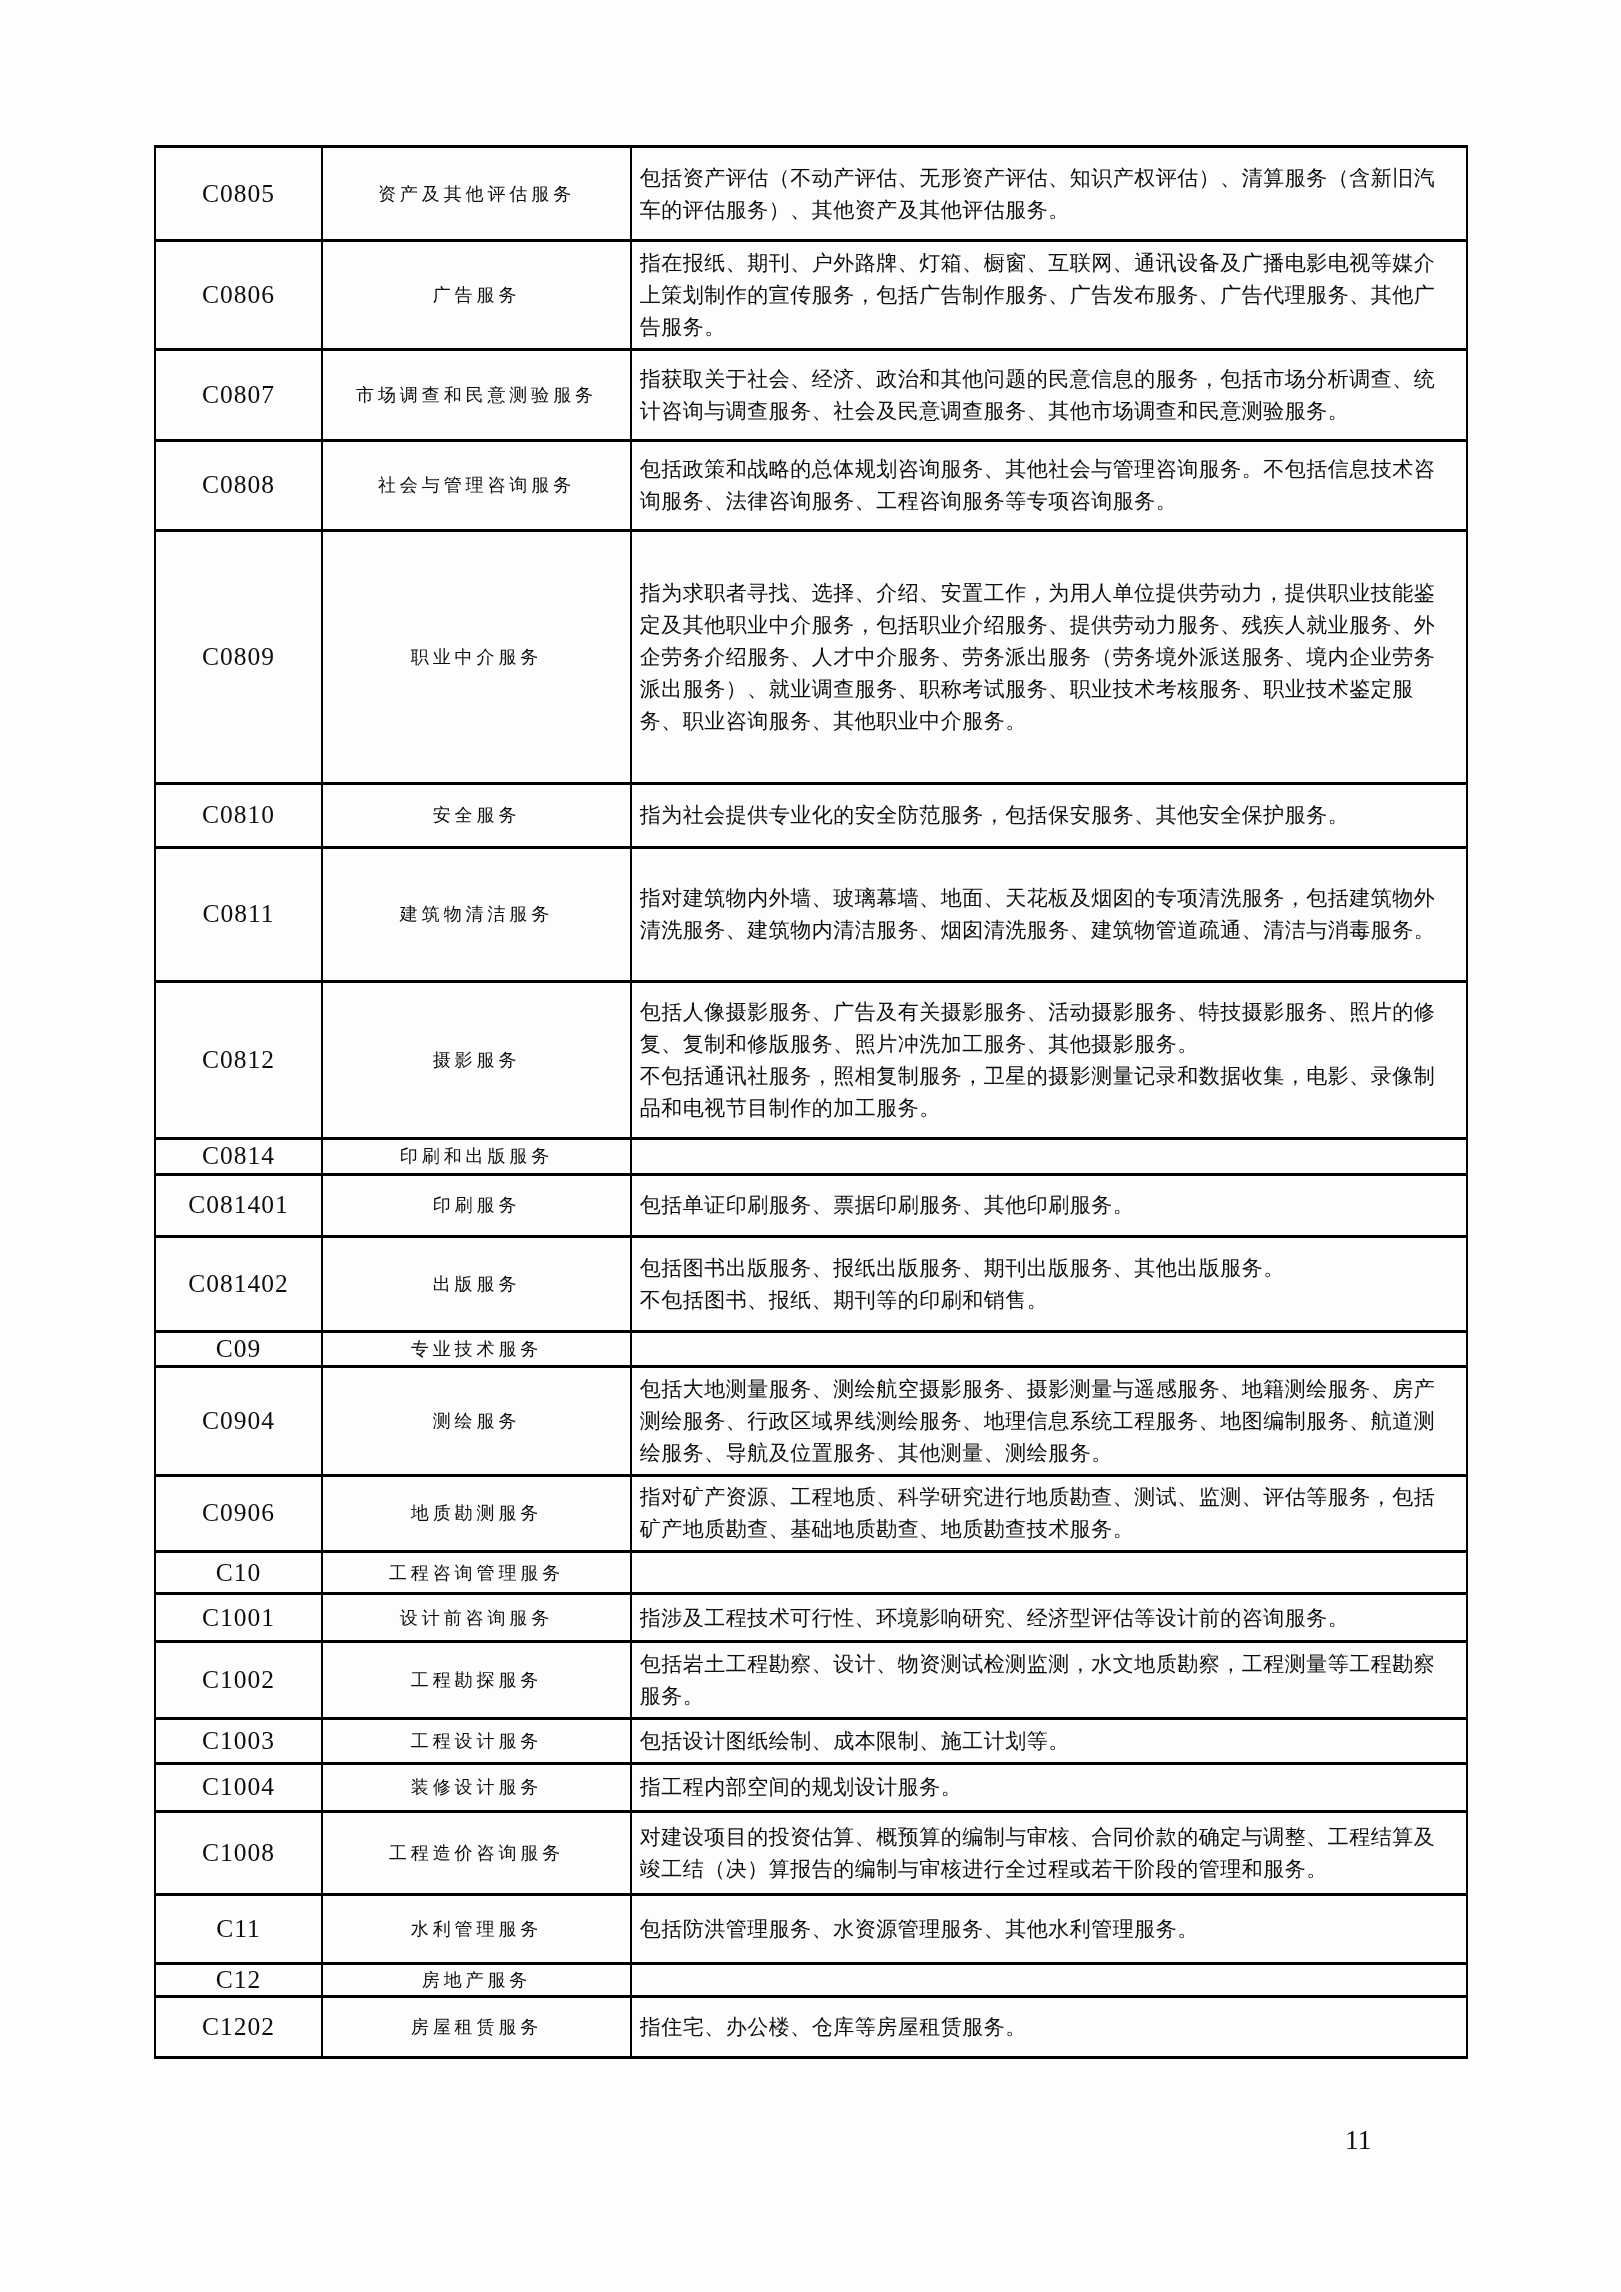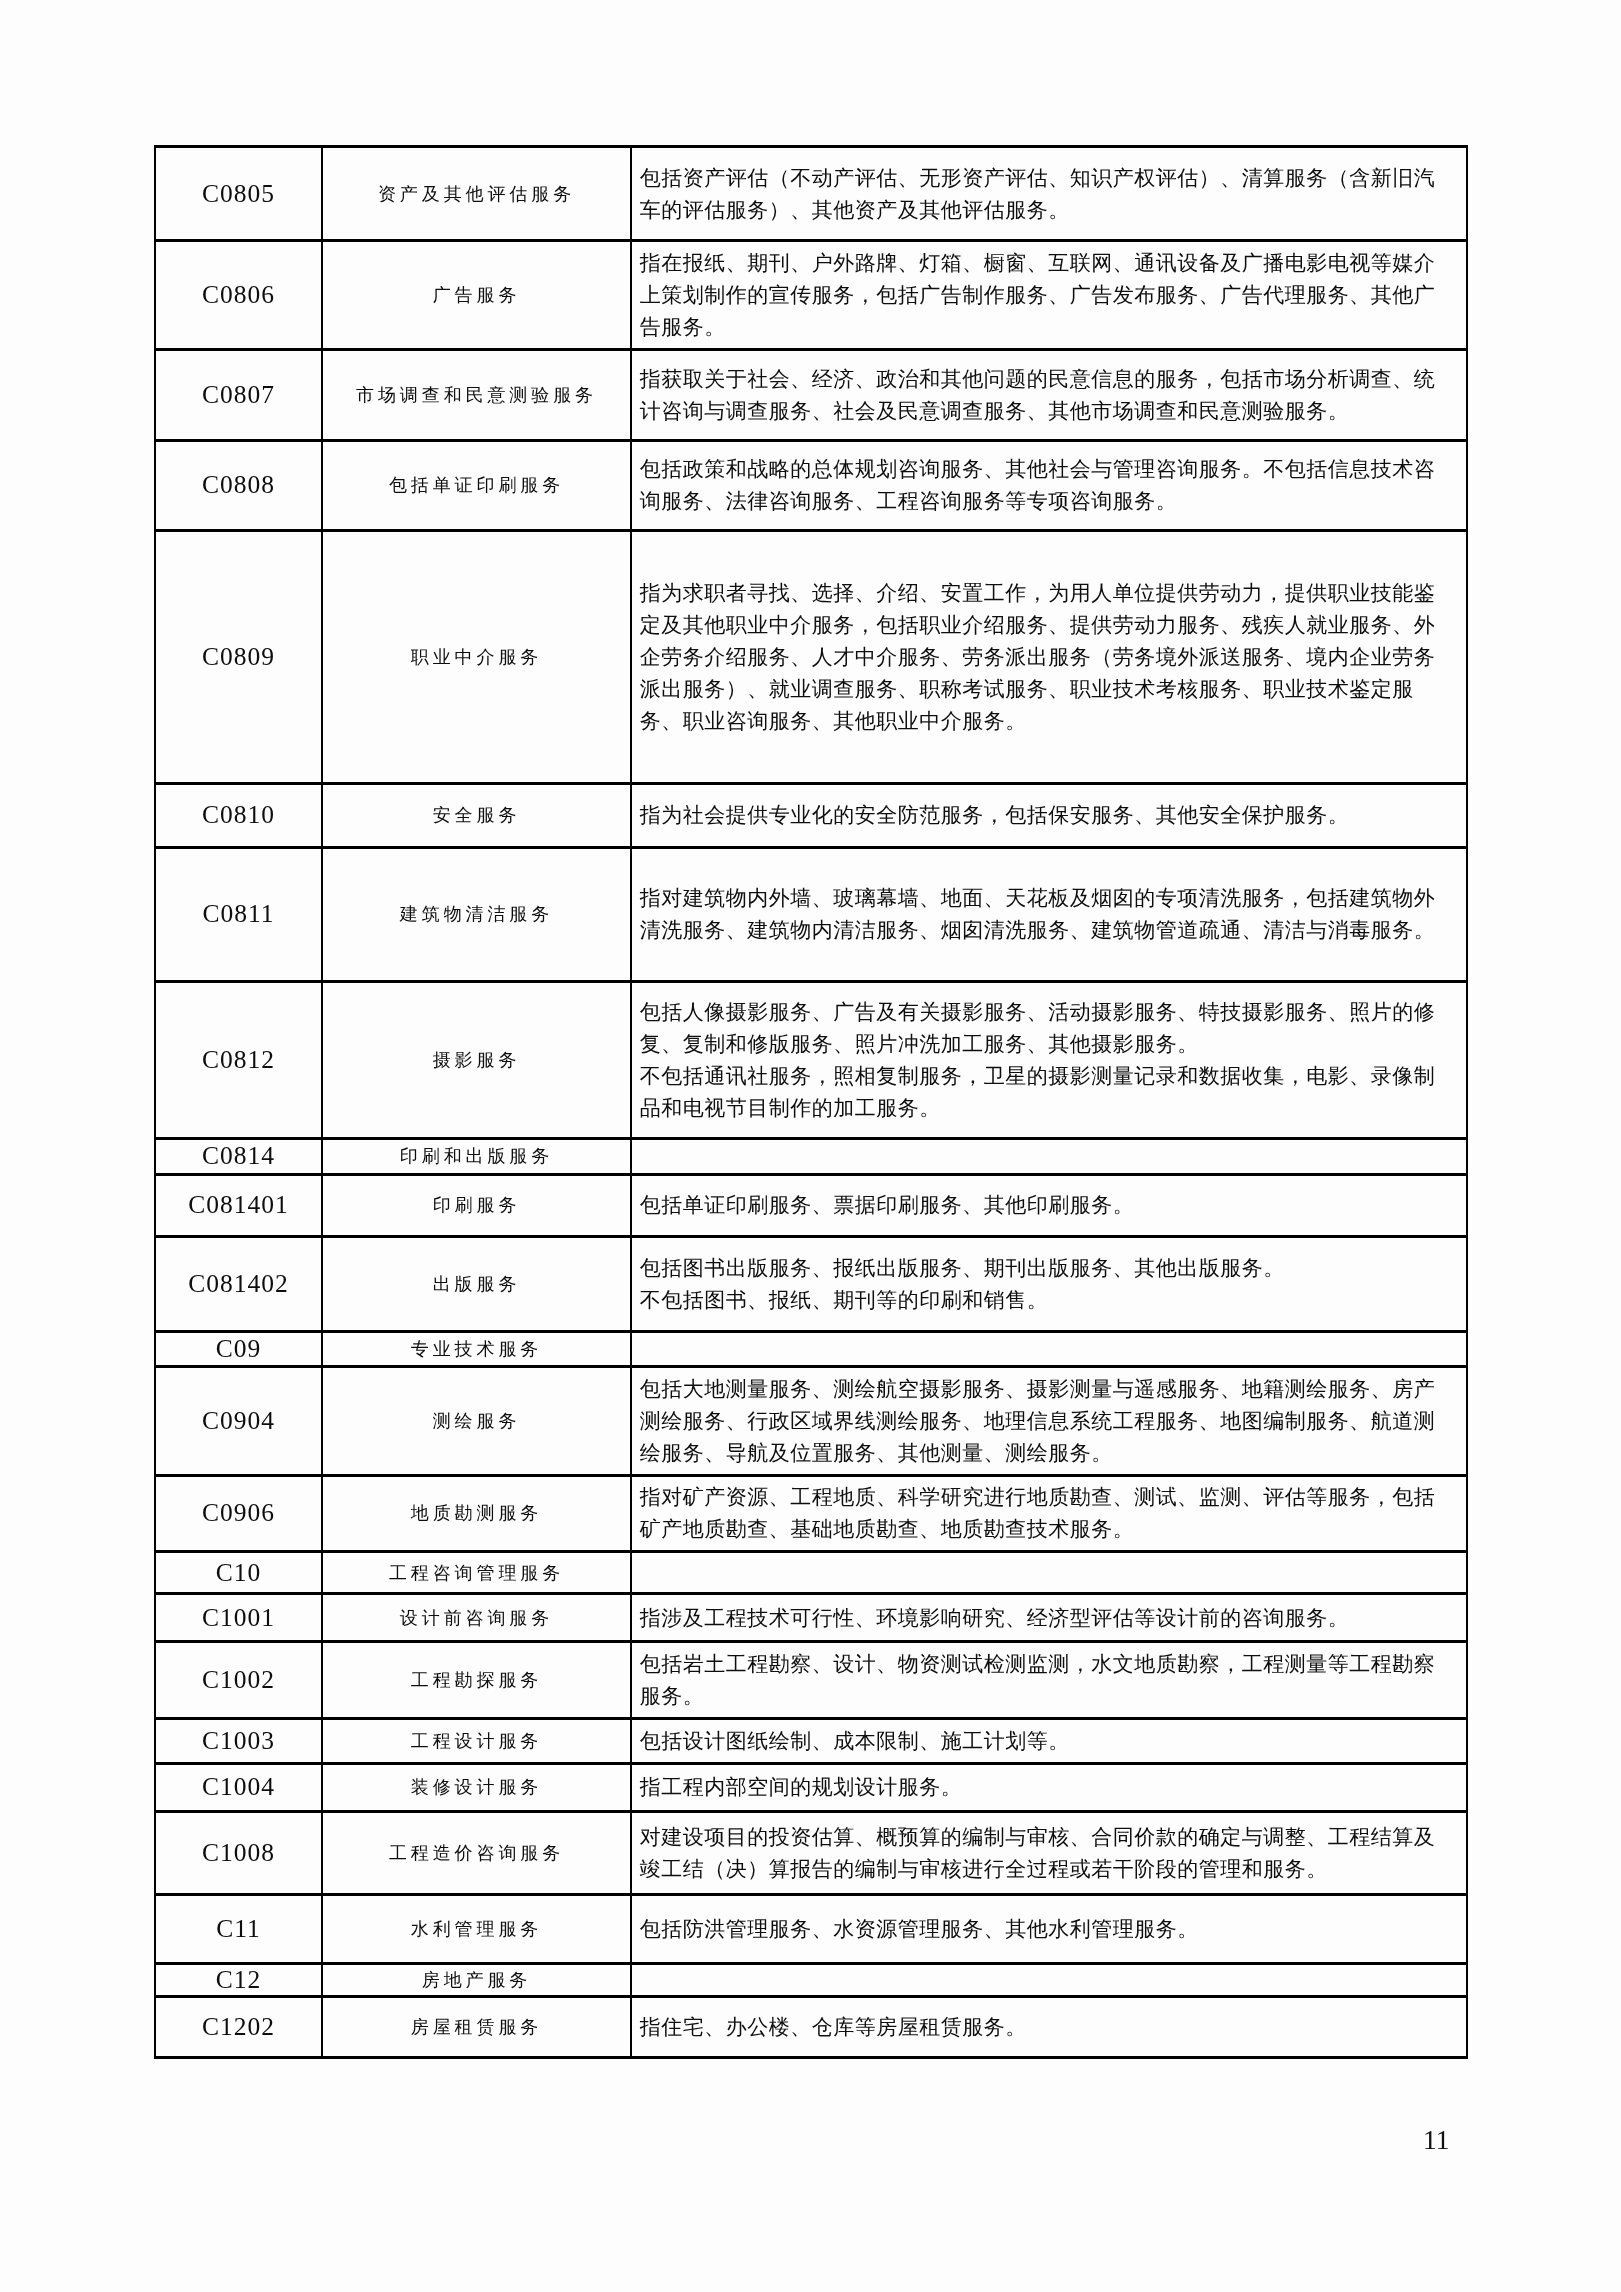--- a/index.html
+++ b/index.html
@@ -45,21 +45,21 @@
   td.desc {
     font-size: 21px;
     line-height: 32px;
     padding: 4.9px 9.8px 4.9px 7.8px;
     text-align: left;
     white-space: pre-line;
     letter-spacing: 0.5px;
   }
   .page-num {
     position: absolute;
-    left: 1423px; top: 2125px;
+    left: 1345px; top: 2125px;
     font-size: 27.4px;
     color: #111;
   }
 </style>
 </head>
 <body>
 
 <div class="sheet">
   <table class="cls-table">
     <colgroup>
@@ -78,21 +78,21 @@
     <td class="name">广告服务</td>
     <td class="desc">指在报纸、期刊、户外路牌、灯箱、橱窗、互联网、通讯设备及广播电影电视等媒介上策划制作的宣传服务，包括广告制作服务、广告发布服务、广告代理服务、其他广告服务。</td>
   </tr>
         <tr style="height: 91px;">
     <td class="code">C0807</td>
     <td class="name">市场调查和民意测验服务</td>
     <td class="desc">指获取关于社会、经济、政治和其他问题的民意信息的服务，包括市场分析调查、统计咨询与调查服务、社会及民意调查服务、其他市场调查和民意测验服务。</td>
   </tr>
         <tr style="height: 90px;">
     <td class="code">C0808</td>
-    <td class="name">包括单证印刷服务</td>
+    <td class="name">社会与管理咨询服务</td>
     <td class="desc">包括政策和战略的总体规划咨询服务、其他社会与管理咨询服务。不包括信息技术咨询服务、法律咨询服务、工程咨询服务等专项咨询服务。</td>
   </tr>
         <tr style="height: 253px;">
     <td class="code">C0809</td>
     <td class="name">职业中介服务</td>
     <td class="desc">指为求职者寻找、选择、介绍、安置工作，为用人单位提供劳动力，提供职业技能鉴定及其他职业中介服务，包括职业介绍服务、提供劳动力服务、残疾人就业服务、外企劳务介绍服务、人才中介服务、劳务派出服务（劳务境外派送服务、境内企业劳务派出服务）、就业调查服务、职称考试服务、职业技术考核服务、职业技术鉴定服务、职业咨询服务、其他职业中介服务。</td>
   </tr>
         <tr style="height: 64px;">
     <td class="code">C0810</td>
     <td class="name">安全服务</td>

